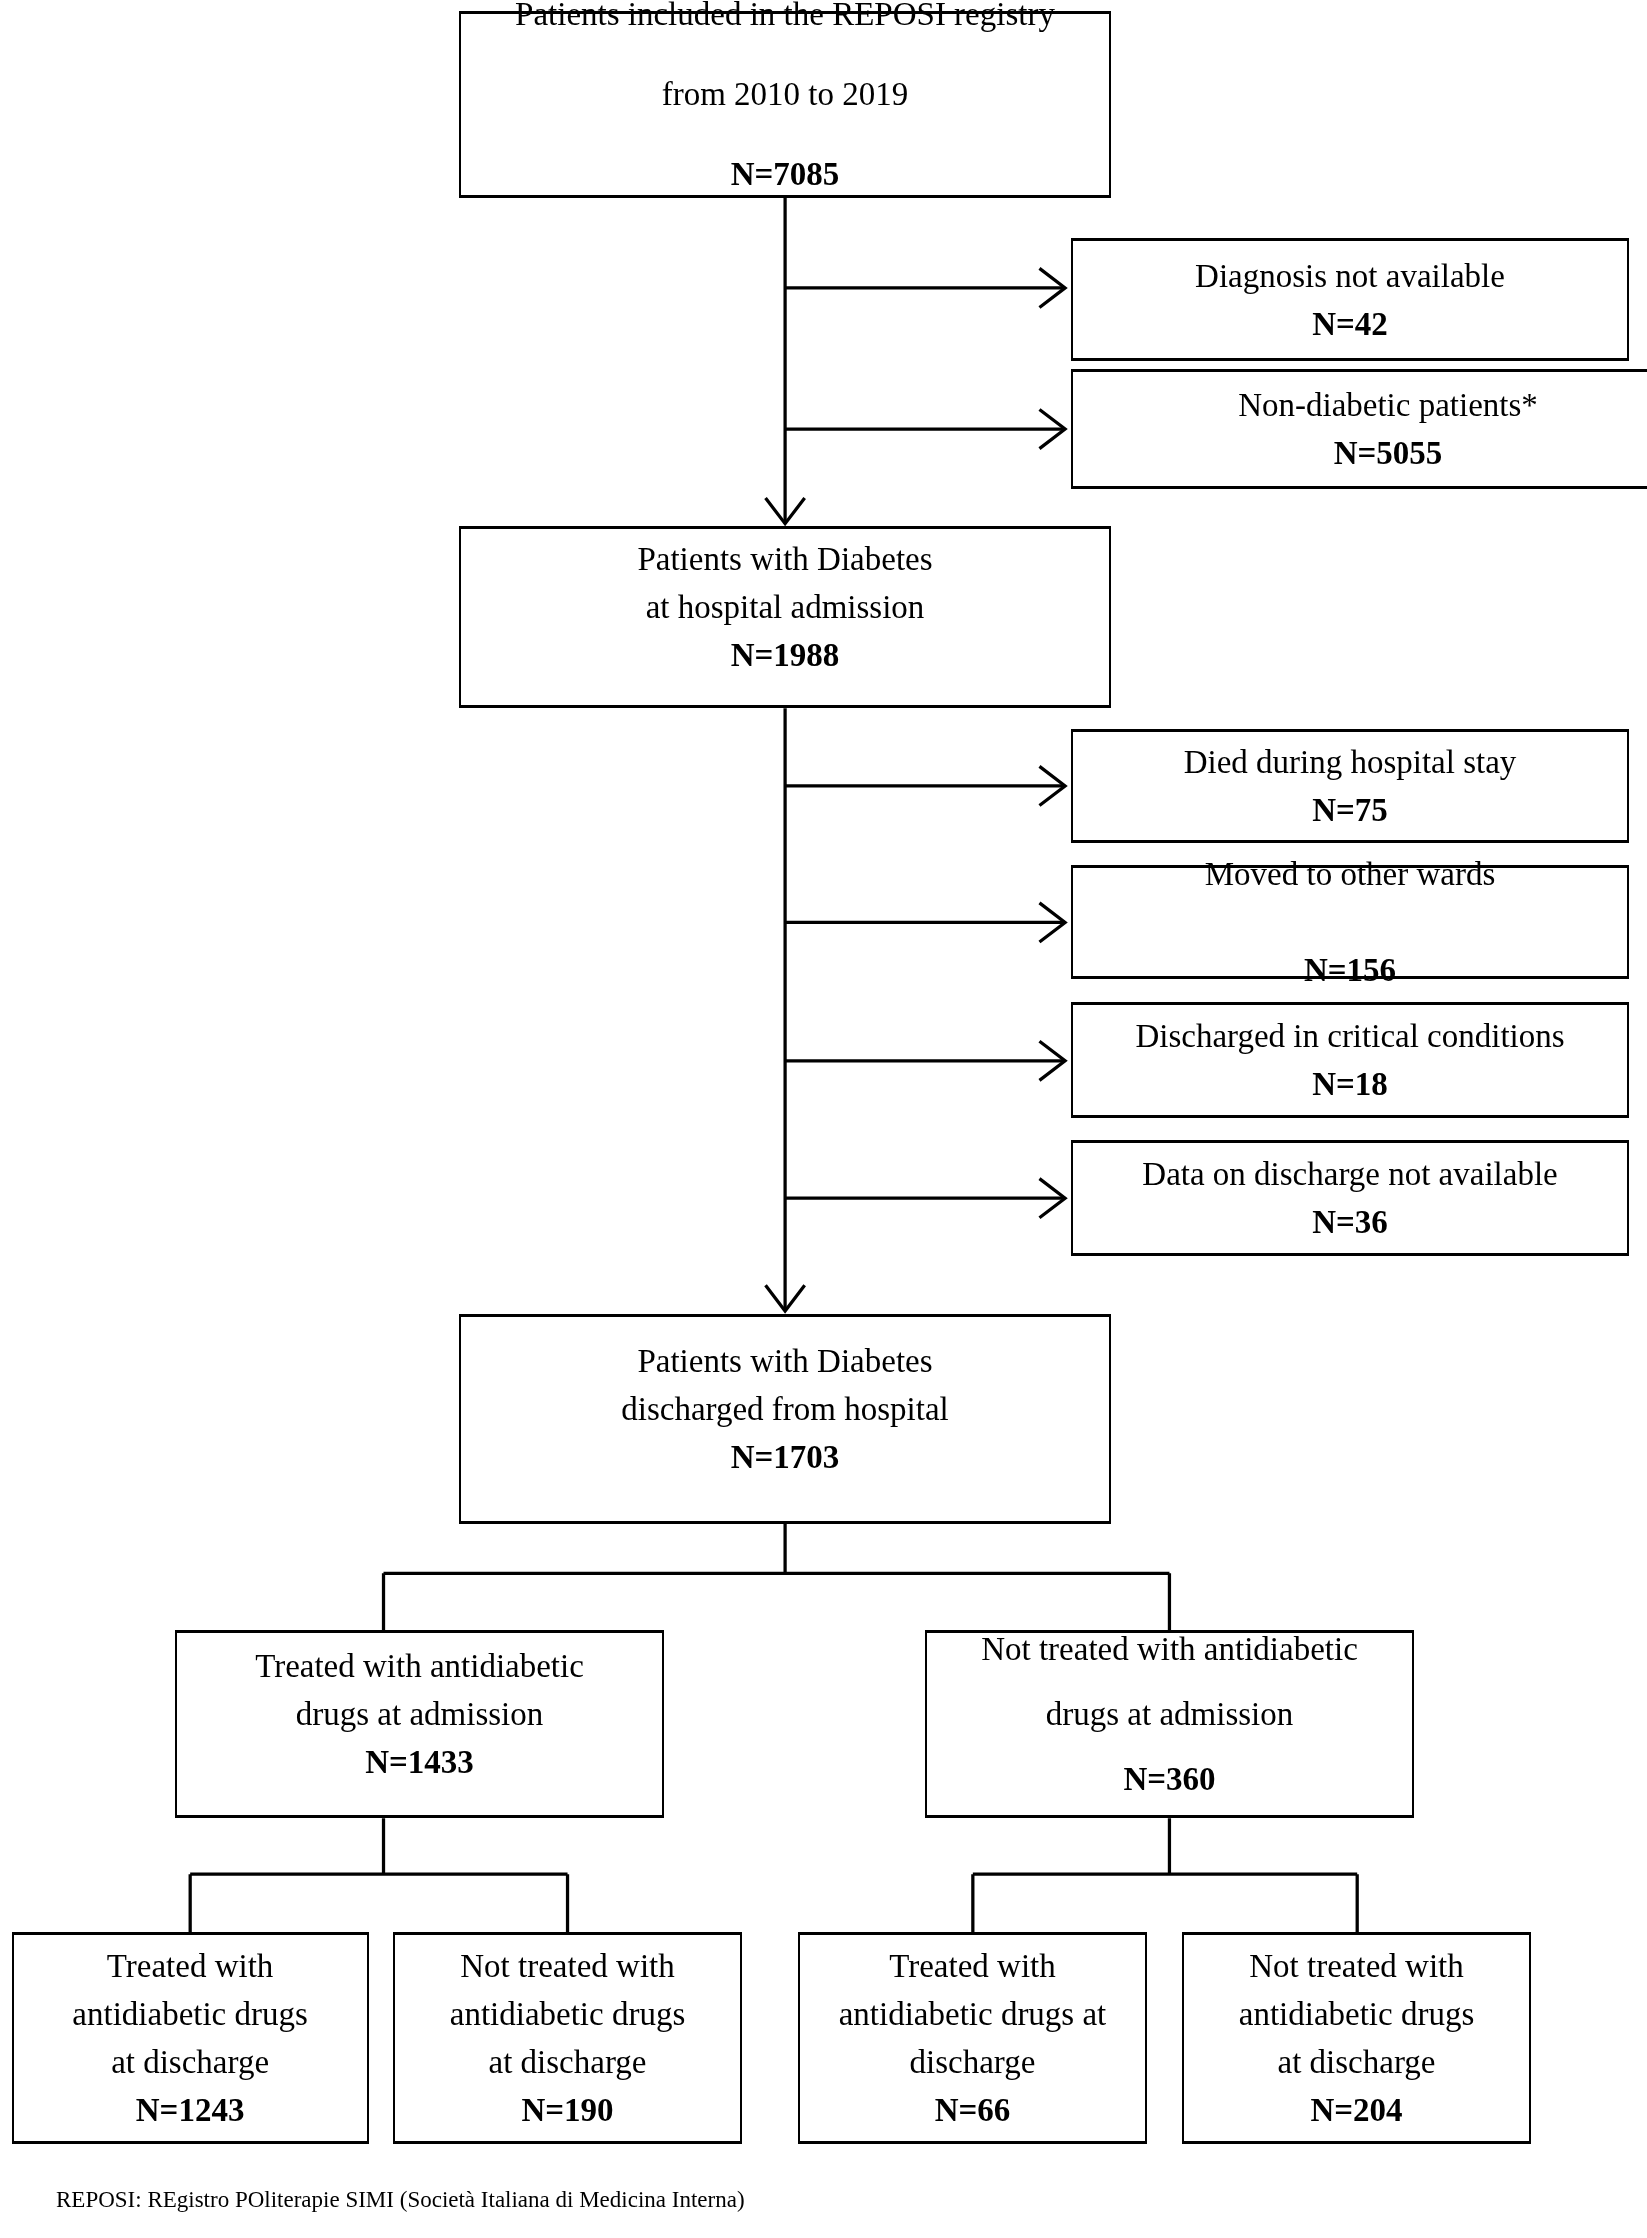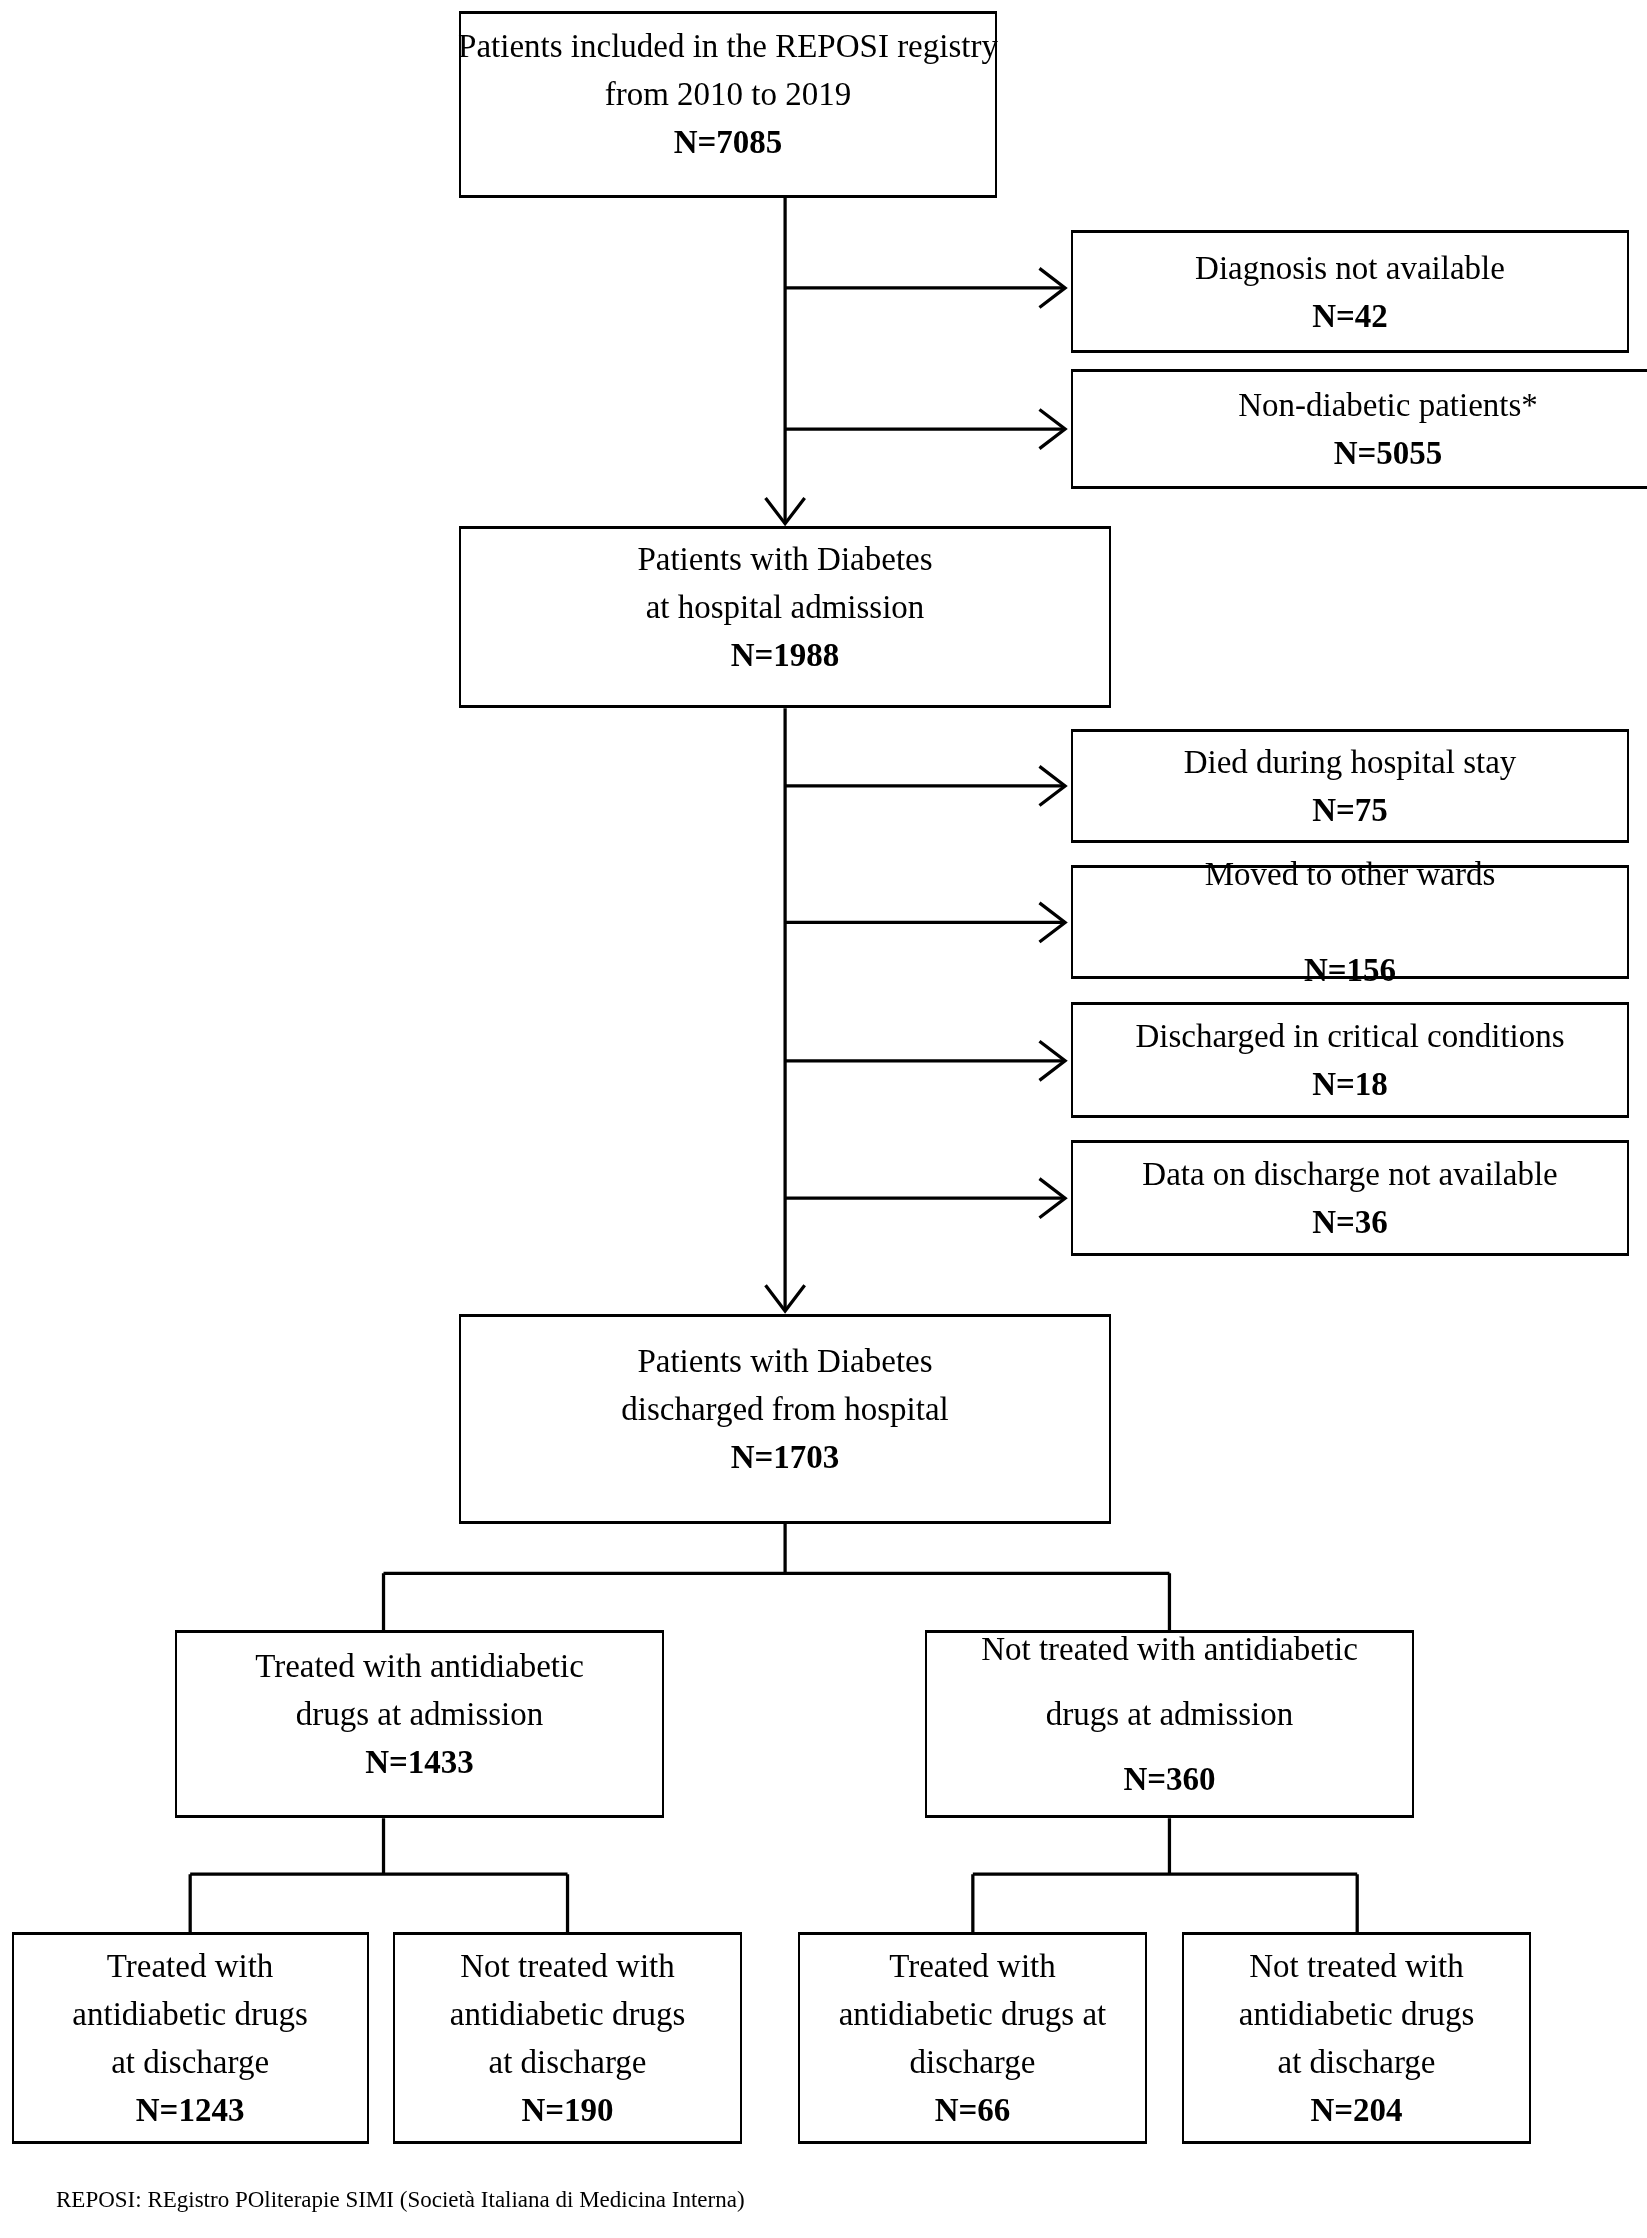--- a/index.html
+++ b/index.html
@@ -35,27 +35,27 @@
     <path d="M2231 1938 L2286 1980 L2231 2022"></path>
     <path d="M1685 2277 H2286"></path>
     <path d="M2231 2235 L2286 2277 L2231 2319"></path>
     <path d="M1685 2572 H2286"></path>
     <path d="M2231 2530 L2286 2572 L2231 2614"></path>
     <path d="M1685 3270 V3377 M823 3377 H2510 M823 3377 V3500 M2510 3377 V3500"></path>
     <path d="M823 3903 V4023 M408 4023 H1218 M408 4023 V4148 M1218 4023 V4148"></path>
     <path d="M2510 3903 V4023 M2088 4023 H2913 M2088 4023 V4148 M2913 4023 V4148"></path>
   </svg>
 
-  <div class="box bias" style="left:459px;top:10.7px;width:538px;height:187px;">
+  <div class="box bias" style="left:459px;top:10.7px;width:652px;height:187px;gap:32px;">
     <div class="line">Patients included in the REPOSI registry</div>
     <div class="line">from 2010 to 2019</div>
     <div class="n">N=7085</div>
   </div>
 
-  <div class="box" style="left:1071px;top:230px;width:558px;height:123px;">
+  <div class="box" style="left:1071px;top:238px;width:558px;height:123px;">
     <div class="line">Diagnosis not available</div>
     <div class="n">N=42</div>
   </div>
 
   <div class="box" style="left:1071px;top:369px;width:634px;height:120px;">
     <div class="line">Non-diabetic patients*</div>
     <div class="n">N=5055</div>
   </div>
 
   <div class="box bias" style="left:459px;top:526px;width:652px;height:182px;">

